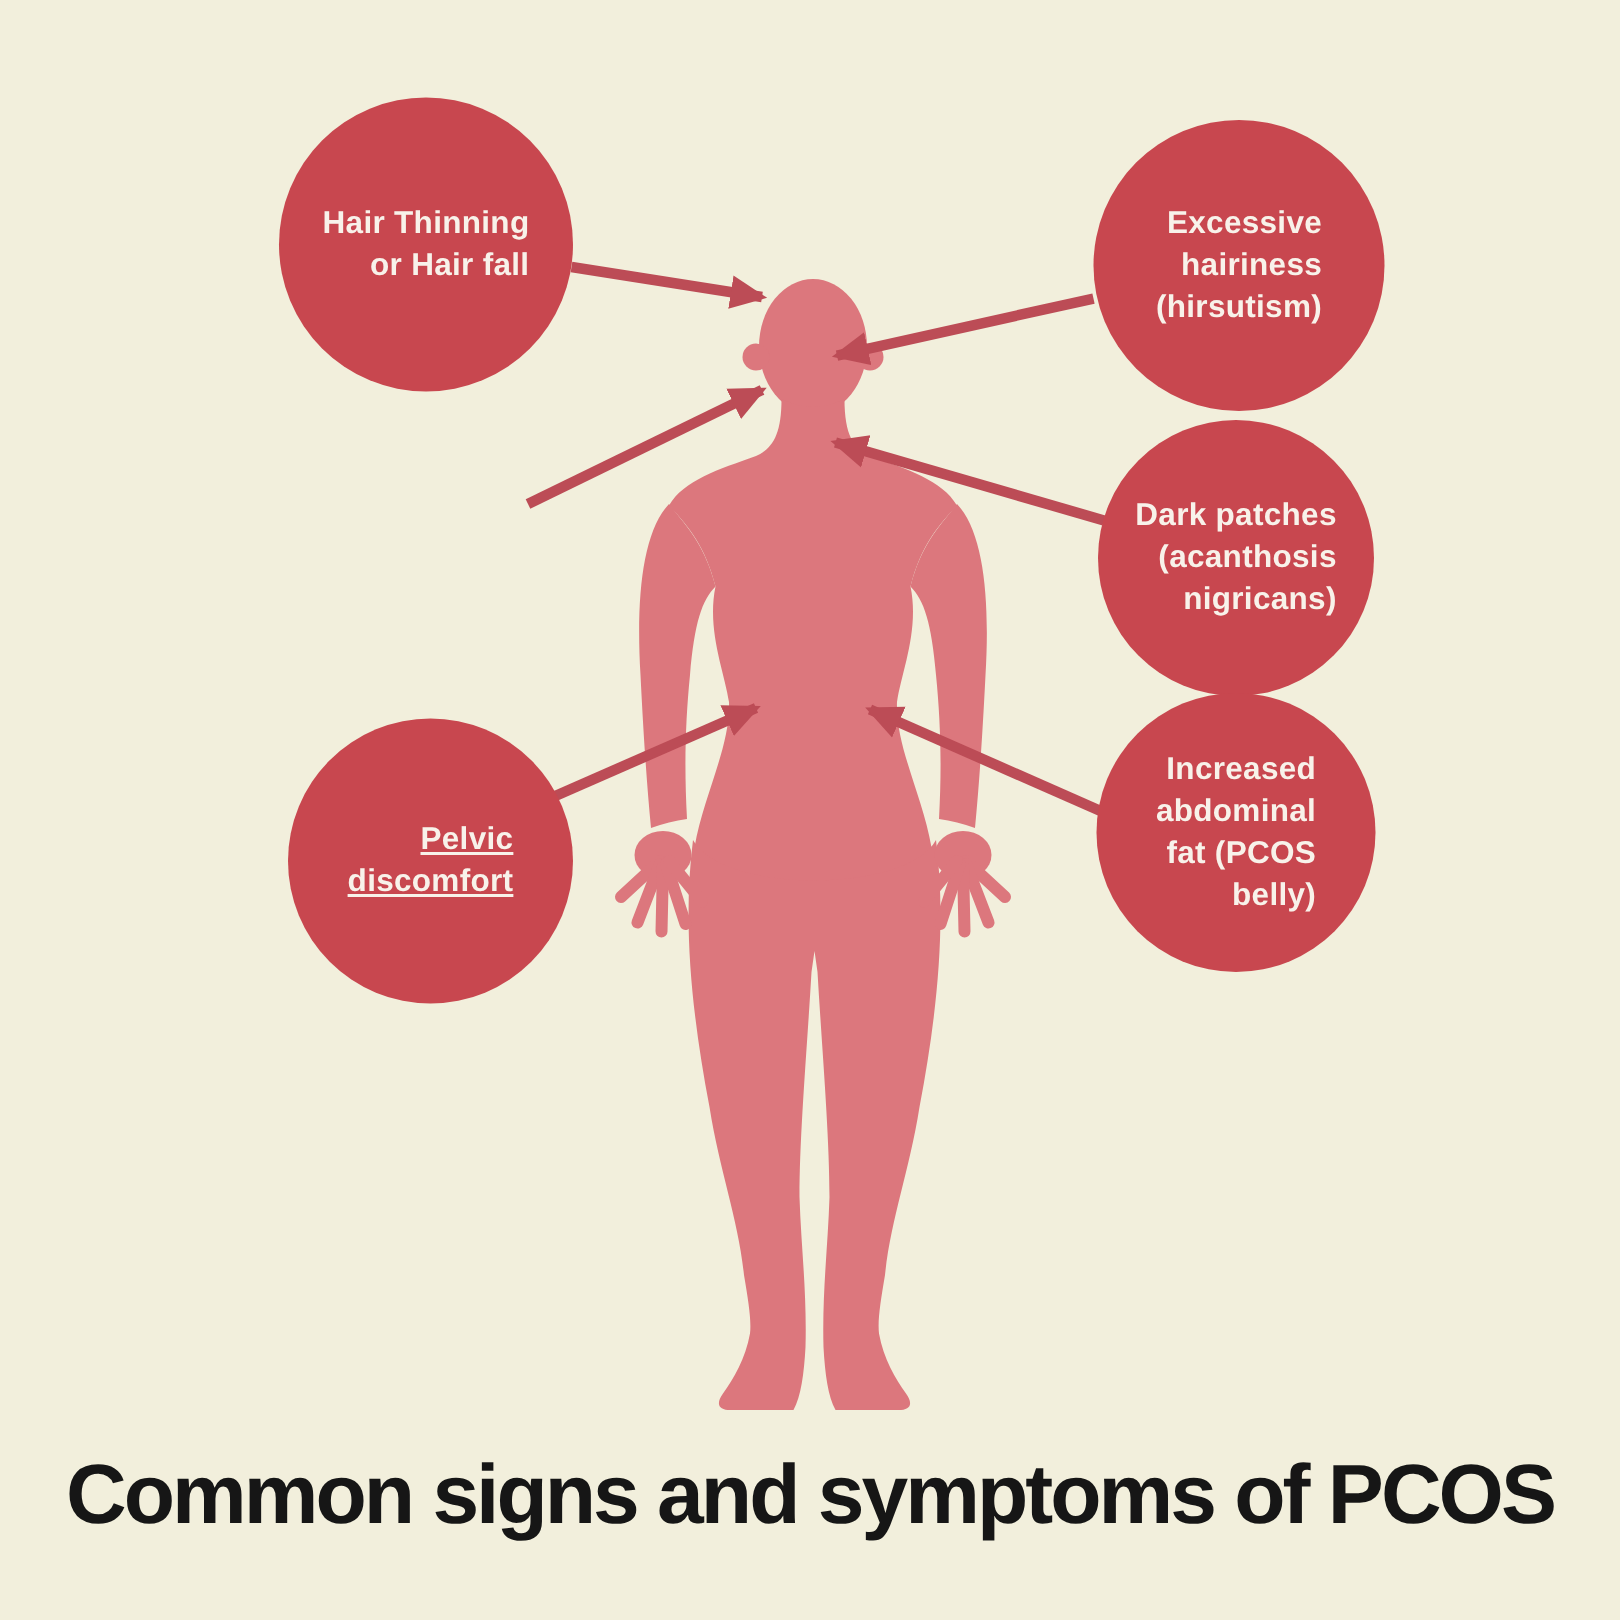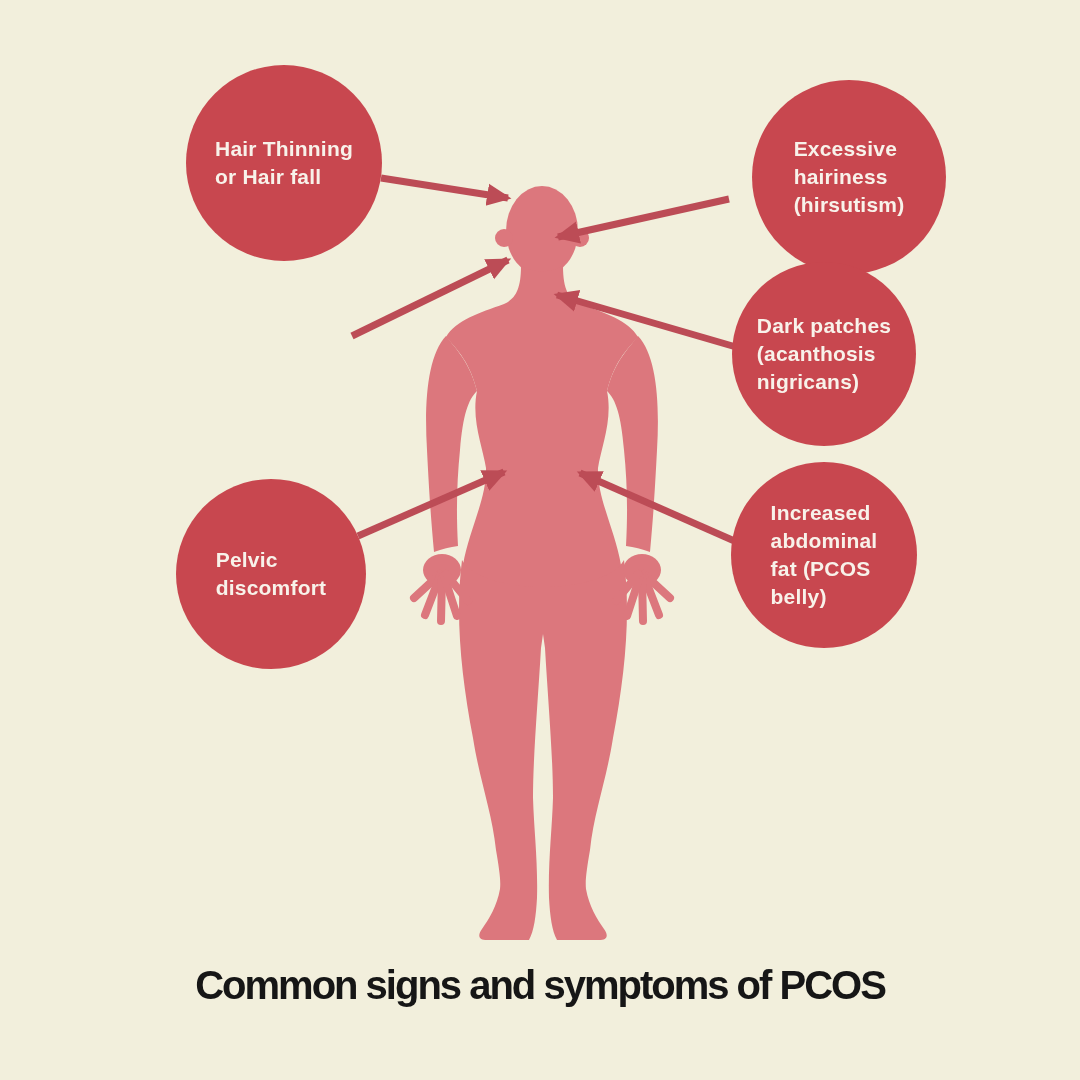--- a/index.html
+++ b/index.html
@@ -29,41 +29,41 @@
     height:1080px;
   }
   .bubble{
     position:absolute;
     border-radius:50%;
     background:var(--bubble);
     color:var(--bubble-text);
     display:flex;
     align-items:center;
     justify-content:center;
-    text-align:left;
+    text-align:right;
     font-size:21px;
     font-weight:700;
     line-height:1.34;
     white-space:pre-line;
     letter-spacing:.2px;
   }
   .bubble-1{left:186px; top:65px;  width:196px; height:196px;}
-  .bubble-2{left:752px; top:80px;  width:194px; height:194px;}
+  .bubble-2{left:729px; top:80px;  width:194px; height:194px;}
   .bubble-3{left:177px; top:285px; width:184px; height:184px;}
-  .bubble-4{left:732px; top:262px; width:184px; height:184px;}
-  .bubble-5{left:176px; top:479px; width:190px; height:190px;}
+  .bubble-4{left:732px; top:280px; width:184px; height:184px;}
+  .bubble-5{left:192px; top:479px; width:190px; height:190px;text-decoration:underline;}
   .bubble-6{left:731px; top:462px; width:186px; height:186px;}
   .title{
     position:absolute;
     left:0;
     top:963px;
     width:1080px;
     text-align:center;
     color:var(--title-text);
-    font-size:40px;
+    font-size:56px;
     font-weight:700;
     letter-spacing:-2px;
     white-space:nowrap;
   }
 </style>
 </head>
 <body>
 
 <div class="canvas">
 

